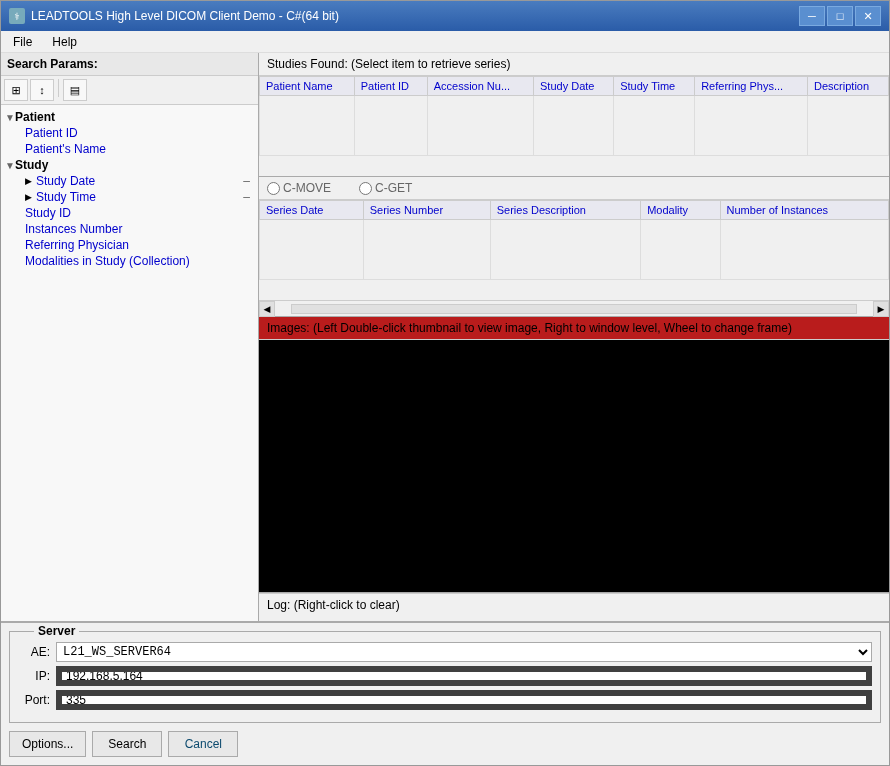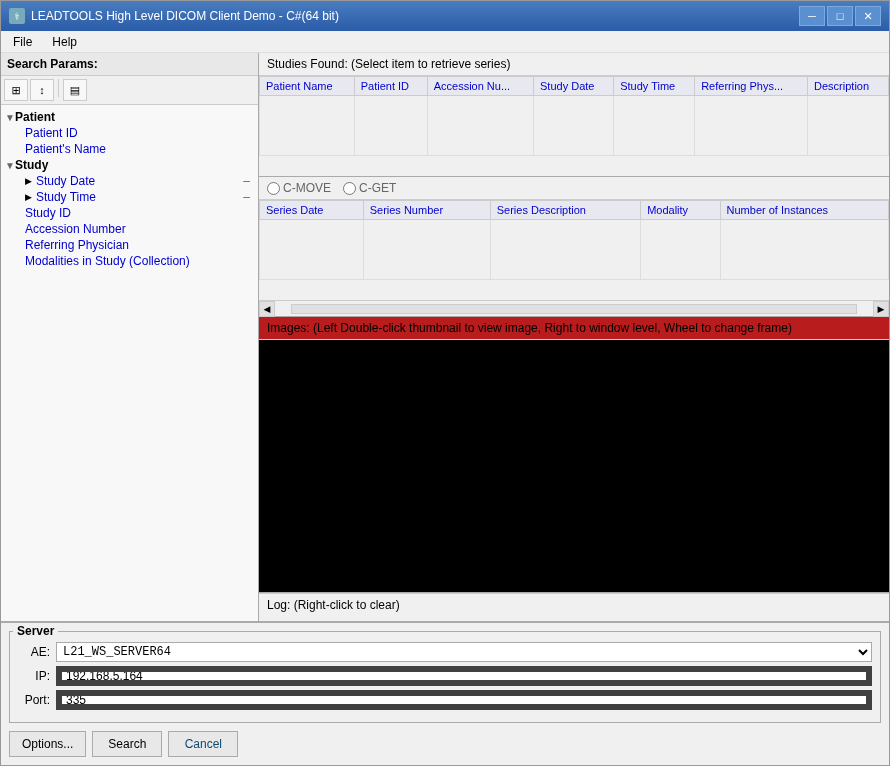--- a/index.html
+++ b/index.html
@@ -43,39 +43,39 @@
     
     .data-table { width: 100%; border-collapse: collapse; }
     .data-table th { background: #e8e8f0; border: 1px solid #ccc; padding: 3px 6px; font-size: 11px; color: #333; font-weight: normal; text-align: left; white-space: nowrap; }
     .data-table td { border: 1px solid #ddd; padding: 2px 6px; font-size: 11px; }
     .col-blue { color: #0000cc; }
     
     .studies-table-container { overflow-x: auto; height: 100px; }
     
     .series-section { border-bottom: 1px solid #aaa; }
     .series-header { display: flex; align-items: center; justify-content: space-between; padding: 4px 8px; background: #f0f0f0; border-bottom: 1px solid #ccc; }
-    .radio-group { display: flex; gap: 12px; align-items: center; }
+    .radio-group { display: flex; gap: 28px; align-items: center; }
     .radio-label { display: flex; align-items: center; gap: 3px; font-size: 12px; color: #666; }
     
     .series-table-container { overflow-x: auto; height: 100px; }
     
     .scrollbar-h { height: 16px; background: #f0f0f0; border-top: 1px solid #ccc; display: flex; align-items: center; }
     .scrollbar-track { flex: 1; height: 10px; background: #e0e0e0; margin: 0 16px; border: 1px solid #ccc; }
     .scroll-arrow { width: 16px; height: 16px; background: #e0e0e0; border: 1px solid #ccc; display: flex; align-items: center; justify-content: center; font-size: 9px; cursor: pointer; }
     
     .images-section { flex: 1; display: flex; flex-direction: column; border-bottom: 1px solid #aaa; }
     .images-header { padding: 4px 8px; background: #b91c1c; border-bottom: 1px solid #ccc; font-size: 12px; }
     .images-canvas { flex: 1; background: #000; }
     
     .log-section { height: 28px; background: #f0f0f0; border-top: 1px solid #ccc; }
     .log-header { padding: 4px 8px; font-size: 12px; }
     
     .bottom-panel { border-top: 2px solid #aaa; background: #f0f0f0; padding: 8px; display: flex; flex-direction: column; gap: 0; }
     .server-group { border: 1px solid #aaa; padding: 10px 8px 8px 8px; position: relative; margin-bottom: 8px; }
-    .server-legend { position: absolute; top: -8px; left: 3px; background: #f0f0f0; padding: 0 4px; font-size: 12px; font-weight: bold; }
+    .server-legend { position: absolute; top: -8px; left: 24px; background: #f0f0f0; padding: 0 4px; font-size: 12px; font-weight: bold; }
     .form-row { display: flex; align-items: center; gap: 6px; margin-bottom: 4px; }
     .form-label { width: 32px; font-size: 12px; text-align: right; }
     .form-input { flex: 1; height: 20px; border: 6px solid #404040; padding: 1px 4px; font-size: 12px; background: white; }
     .form-select { flex: 1; height: 20px; border: 1px solid #aaa; padding: 1px 2px; font-size: 12px; background: white; font-family: Liberation Mono, monospace; }
     
     .bottom-buttons { display: flex; gap: 6px; align-items: center; }
     .bottom-btn { height: 26px; min-width: 70px; padding: 0 12px; border: 1px solid #aaa; background: #e8e8e8; font-size: 12px; cursor: pointer; }
     .bottom-btn:disabled { color: #0c4a6e; cursor: default; }
     
     .tree-node { user-select: none; }
@@ -151,21 +151,21 @@
               <span style="display:flex;align-items:center;gap:4px;">
                 <span class="expand-arrow">▶</span>
                 <span class="tree-label-link">Study Time</span>
               </span>
               <span class="tree-value">–</span>
             </div>
             <div class="tree-row tree-indent1">
               <span class="tree-label-link">Study ID</span>
             </div>
             <div class="tree-row tree-indent1">
-              <span class="tree-label-link">Accession Number</span>
+              <span class="tree-label-link">Instances Number</span>
             </div>
             <div class="tree-row tree-indent1">
               <span class="tree-label-link">Referring Physician</span>
             </div>
             <div class="tree-row tree-indent1">
               <span class="tree-label-link">Modalities in Study  (Collection)</span>
             </div>
           </div>
         </div>
       </div>

